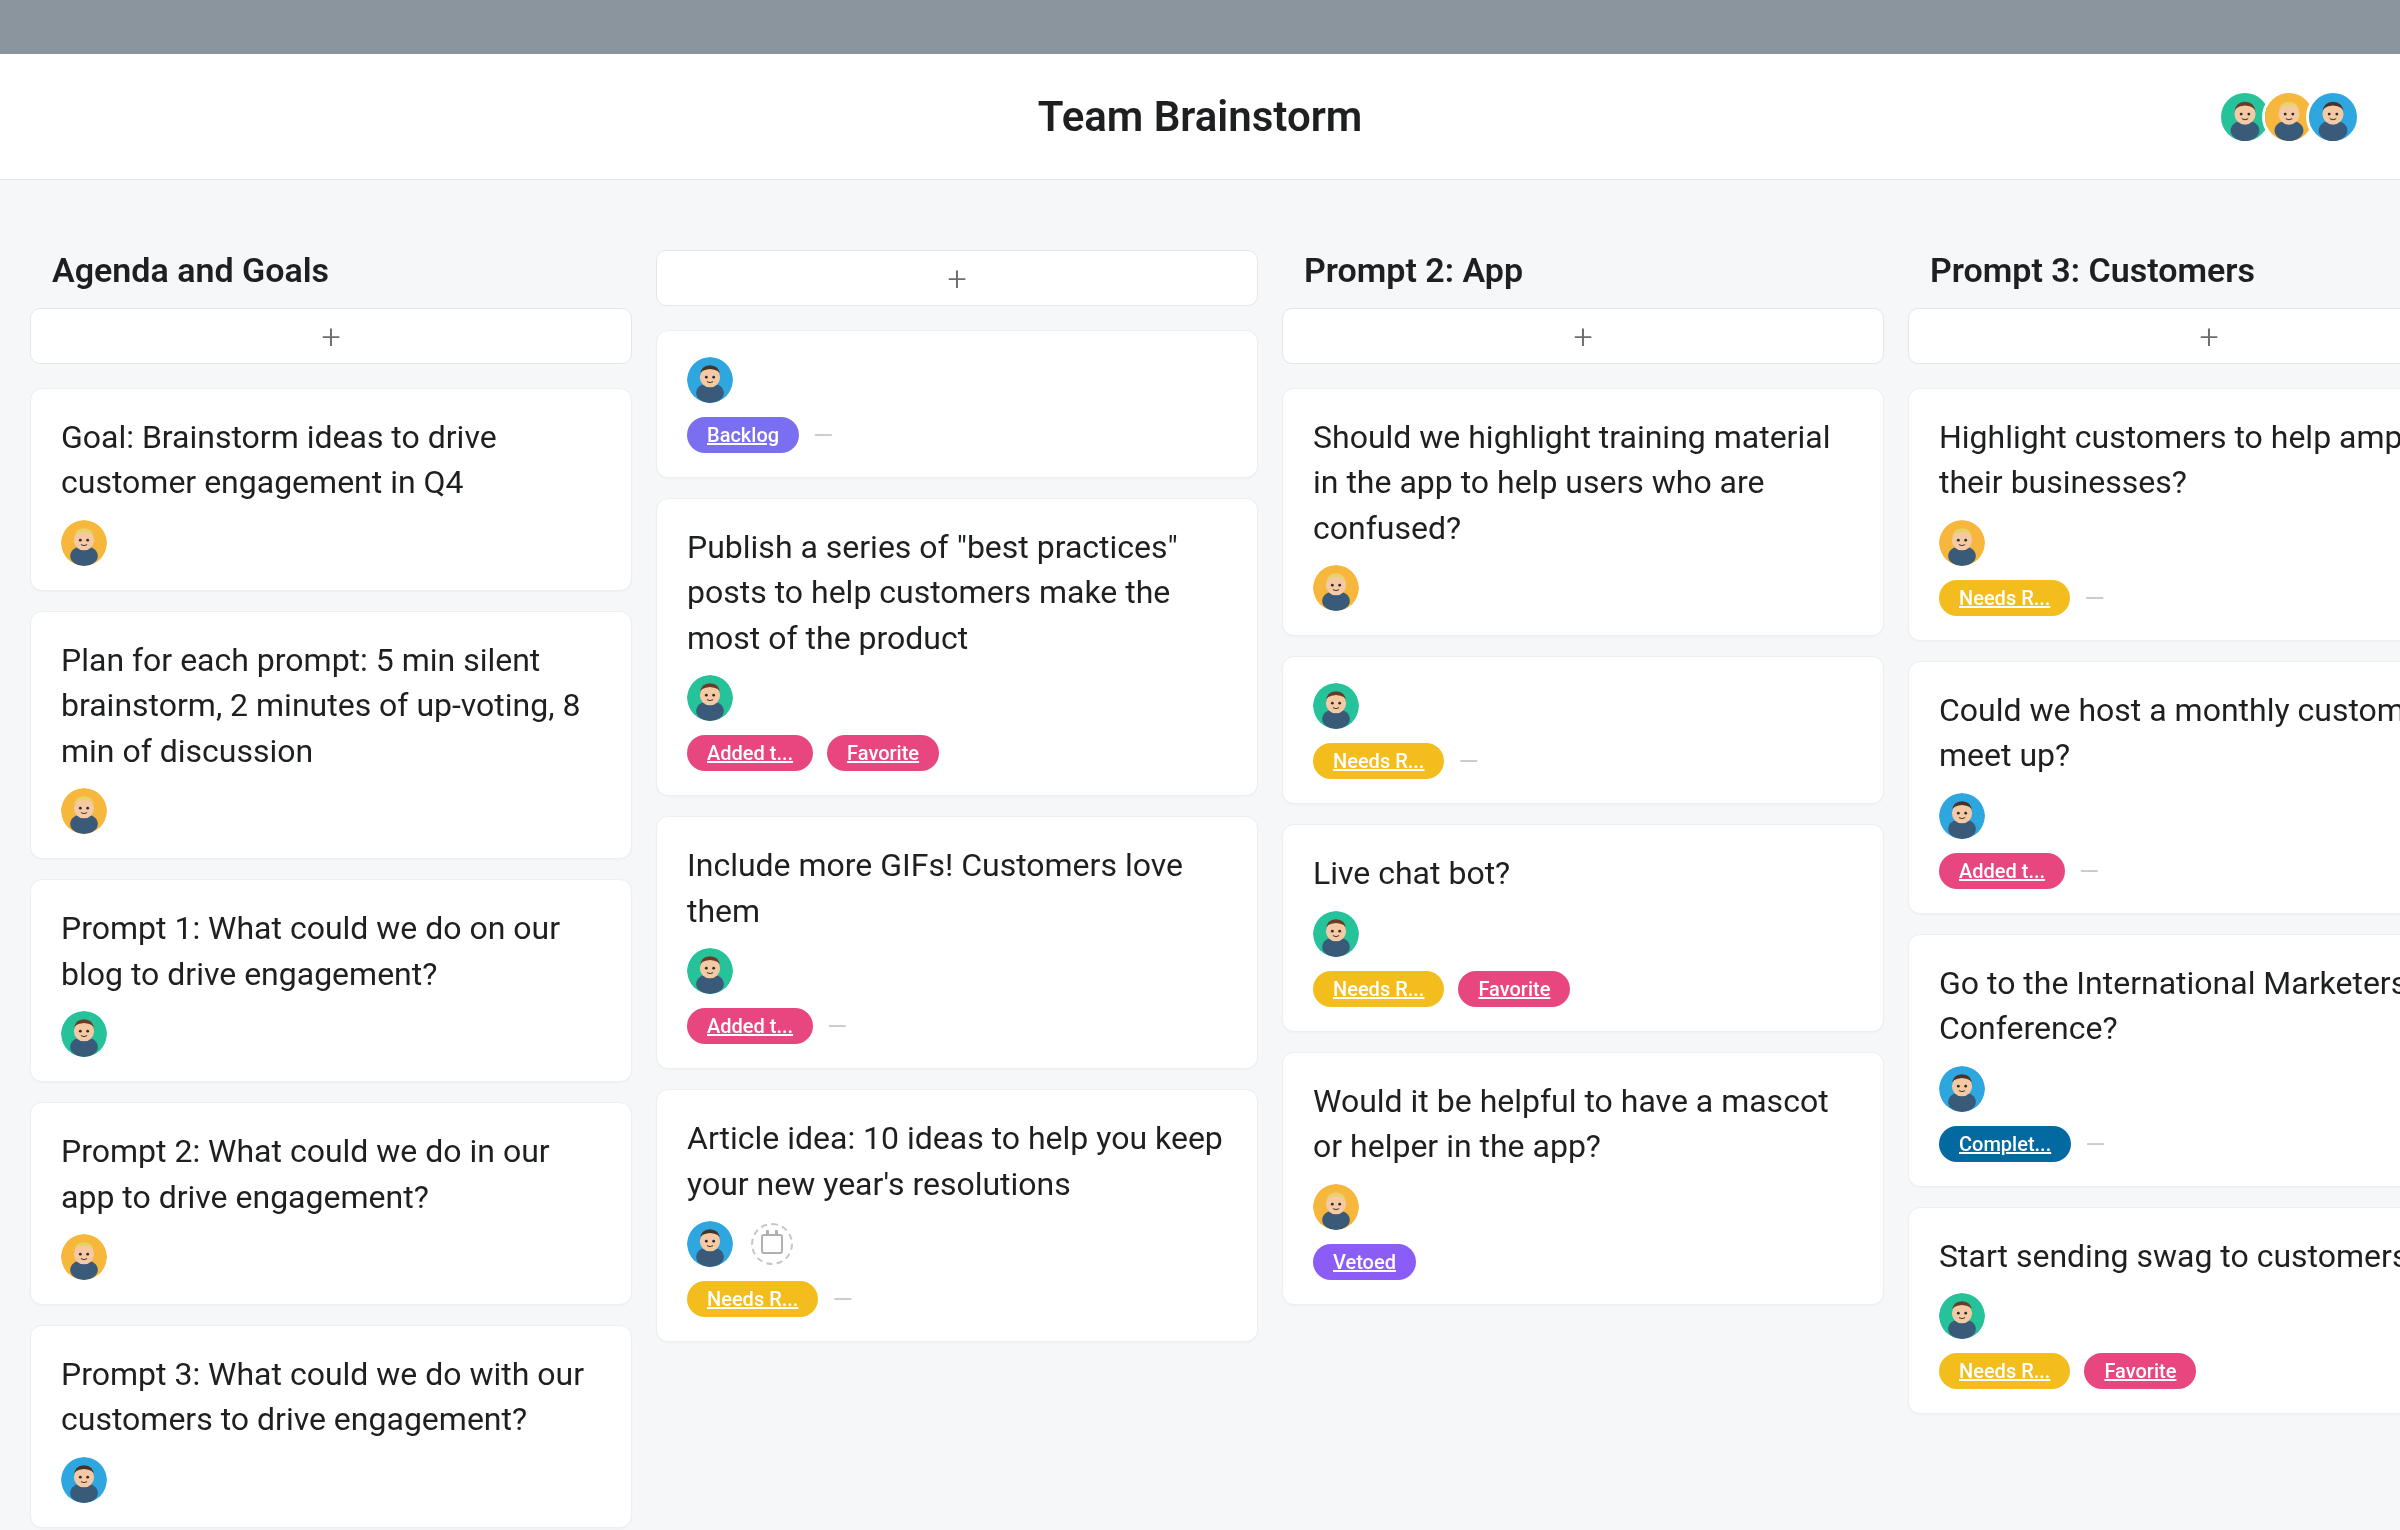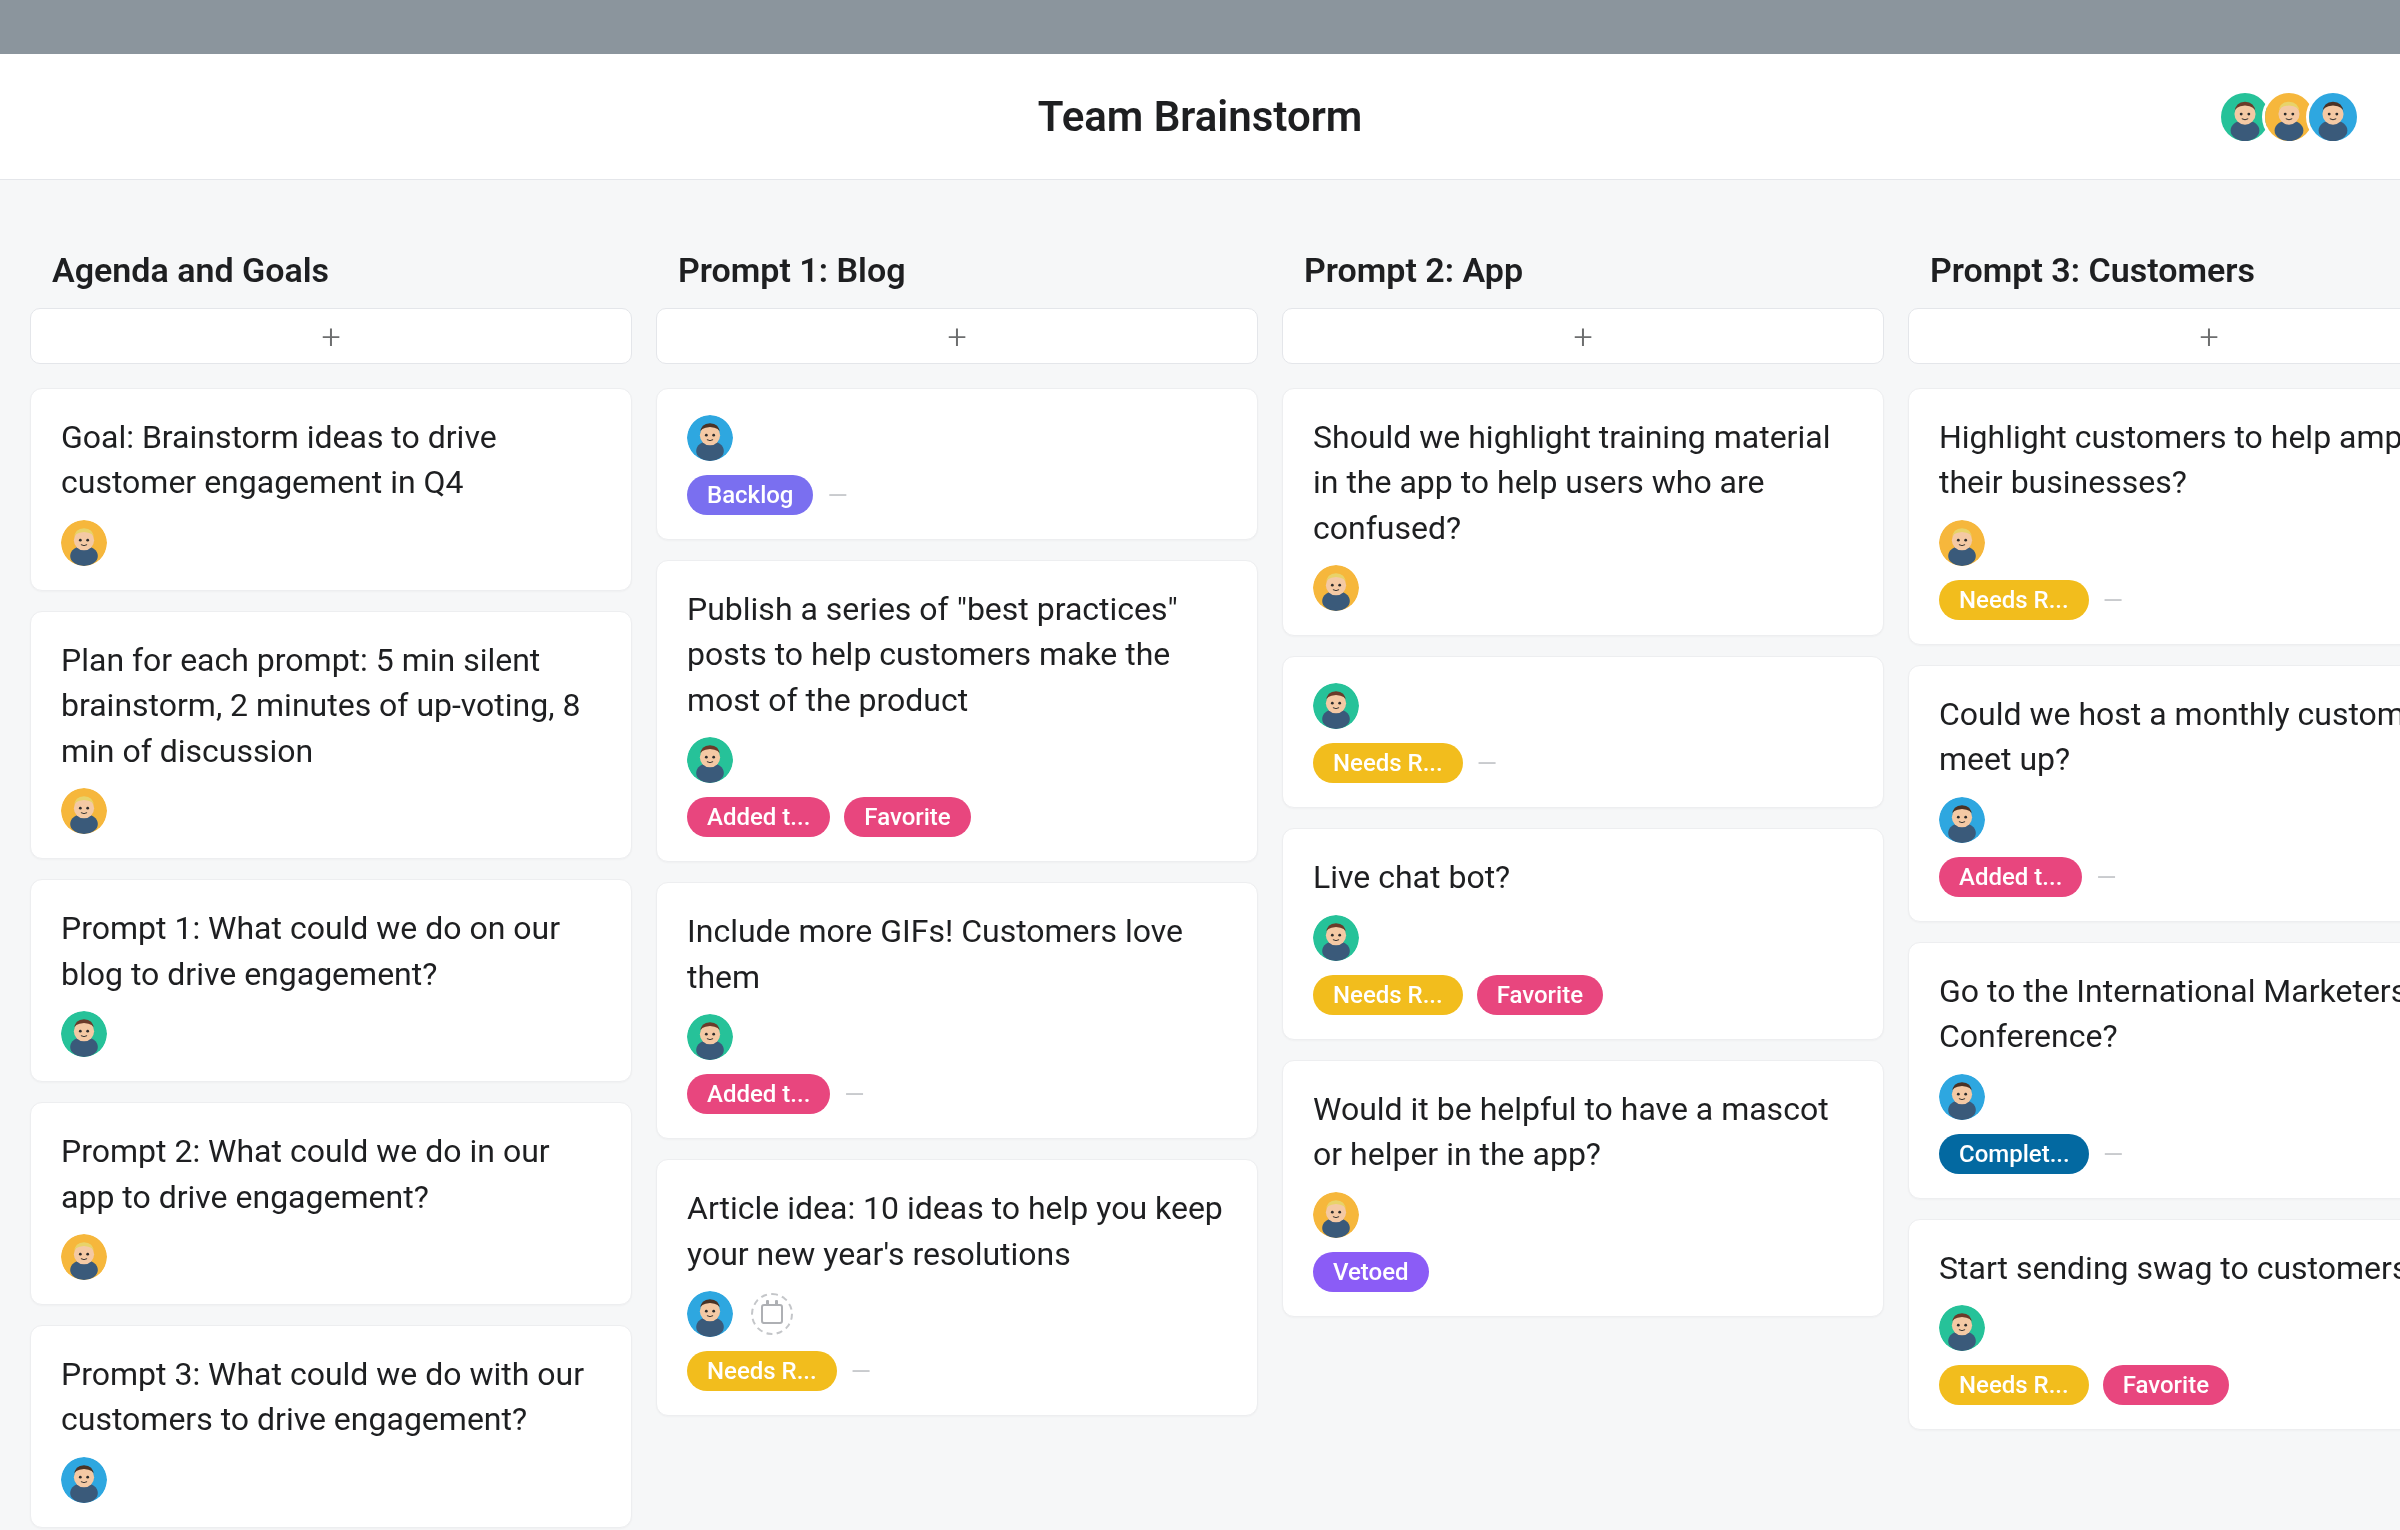--- a/index.html
+++ b/index.html
@@ -119,27 +119,28 @@
     align-items: center;
     gap: 14px;
     margin-top: 14px;
     flex-wrap: wrap;
   }
   .tag {
     display: inline-flex;
     align-items: center;
     padding: 6px 20px;
     border-radius: 20px;
-    font-size: 24px;
+    font-size: 20px;
     font-weight: 500;
     color: #fff;
     max-width: 150px;
     overflow: hidden;
     white-space: nowrap;
     text-overflow: ellipsis;
+    text-decoration: underline;
   }
   .tag-dash {
     color: #c9cbce;
     font-size: 26px;
     font-weight: 400;
   }
   .date-icon {
     width: 42px;
     height: 42px;
     border: 2px dashed #c4c6c9;
@@ -298,21 +299,20 @@
     <path d="M28 40 Q30 18 50 18 Q70 18 72 40 Q72 28 50 26 Q28 28 28 40 Z" fill="#4a3326"></path>
     <circle cx="42" cy="44" r="3" fill="#2b2b2b"></circle>
     <circle cx="58" cy="44" r="3" fill="#2b2b2b"></circle>
     <path d="M44 54 Q50 58 56 54" stroke="#2b2b2b" stroke-width="2" fill="none" stroke-linecap="round"></path>
   </svg>
           </span>
         </div>
       </div>
     </div>
     <div class="column">
-      <div class="column-header">Prompt 1: Blog</div>
       <div class="add-card-btn">
         <span class="plus-icon">+</span>
       </div>
       <div class="card">
         <div class="card-meta">
           <span class="avatar">
             <svg viewBox="0 0 100 100">
     <circle cx="50" cy="50" r="50" fill="#2ea7e0"></circle>
     <ellipse cx="50" cy="78" rx="30" ry="22" fill="#3a5a7a"></ellipse>
     <circle cx="50" cy="44" r="22" fill="#f4c9a4"></circle>

